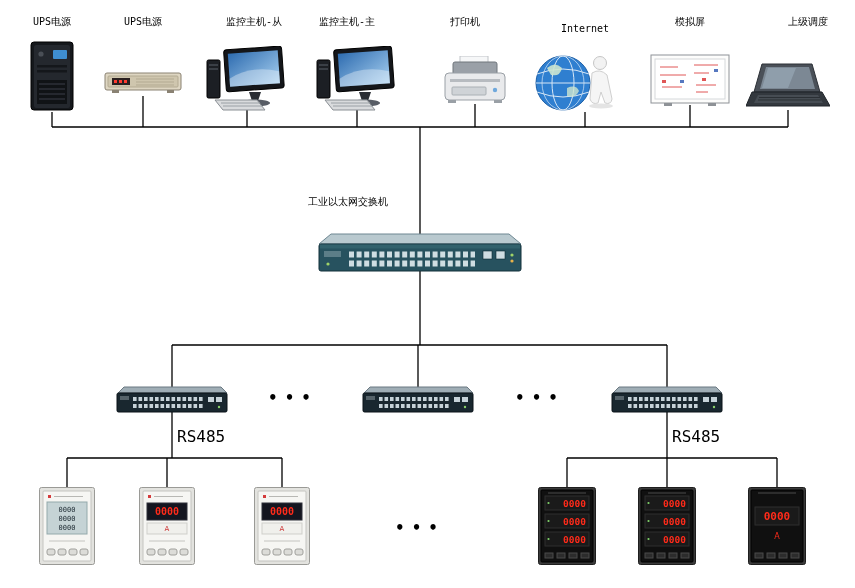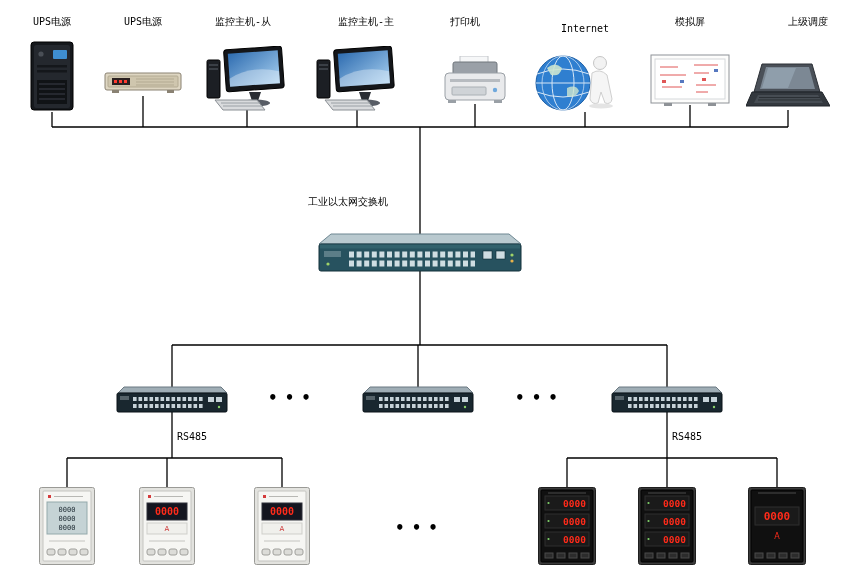--- a/index.html
+++ b/index.html
@@ -3,21 +3,21 @@
 <meta charset="utf-8">
 <style>
   * { margin:0; padding:0; box-sizing:border-box; }
   html,body { background:#ffffff; }
   body { font-family:"DejaVu Sans","Liberation Sans",sans-serif; }
   .canvas { position:relative; width:855px; height:588px; background:#fff; overflow:hidden; }
   .wires { position:absolute; left:0; top:0; width:855px; height:588px; }
   .wires line { stroke:#000; stroke-width:1.3; }
   .lbl { position:absolute; font-family:"DejaVu Sans Mono","DejaVu Sans",monospace;
          font-size:10px; color:#000; text-align:center; white-space:nowrap; line-height:16px; }
-  .lbl.small { font-size:10px; text-align:left; }
+  .lbl.small { font-size:16px; text-align:left; }
   .icon { position:absolute; line-height:0; }
   .dots { position:absolute; font-size:15px; font-weight:bold; letter-spacing:7px;
           color:#000; text-align:center; }
   text.led { font-family:"DejaVu Sans Mono",monospace; fill:#ff2b1a; font-weight:bold; }
   text.lcdrow { font-family:"DejaVu Sans Mono",monospace; fill:#233038; }
 </style>
 </head>
 <body>
 
 <div class="canvas">
@@ -52,22 +52,22 @@
 
     <line x1="667" y1="410" x2="667" y2="458"></line>
     <line x1="567" y1="458" x2="777" y2="458"></line>
     <line x1="567" y1="458" x2="567" y2="492"></line>
     <line x1="667" y1="458" x2="667" y2="492"></line>
     <line x1="777" y1="458" x2="777" y2="492"></line>
   </svg>
 
   <div class="lbl" style="left:0;   top:14; width:104px; top:14px">UPS电源</div>
   <div class="lbl" style="left:83px;  top:14px; width:120px">UPS电源</div>
-  <div class="lbl" style="left:183px; top:14px; width:120px">监控主机-从</div>
-  <div class="lbl" style="left:306px; top:14px; width:120px">监控主机-主</div>
+  <div class="lbl" style="left:194px; top:14px; width:120px">监控主机-从</div>
+  <div class="lbl" style="left:287px; top:14px; width:120px">监控主机-主</div>
   <div class="lbl" style="left:405px; top:14px; width:120px">打印机</div>
   <div class="lbl" style="left:525px; top:21px; width:120px">Internet</div>
   <div class="lbl" style="left:630px; top:14px; width:120px">模拟屏</div>
   <div class="lbl" style="left:748px; top:14px; width:120px">上级调度</div>
 
   <div class="icon" style="left:27px; top:40px">
     <svg width="50" height="72" viewBox="0 0 50 72">
       <rect x="4" y="2" width="42" height="68" rx="3" fill="#15181c" stroke="#000"></rect>
       <rect x="7" y="5" width="36" height="63" rx="2" fill="#24282e"></rect>
       <rect x="26" y="10" width="14" height="9" rx="1" fill="#3f8fd2"></rect>

